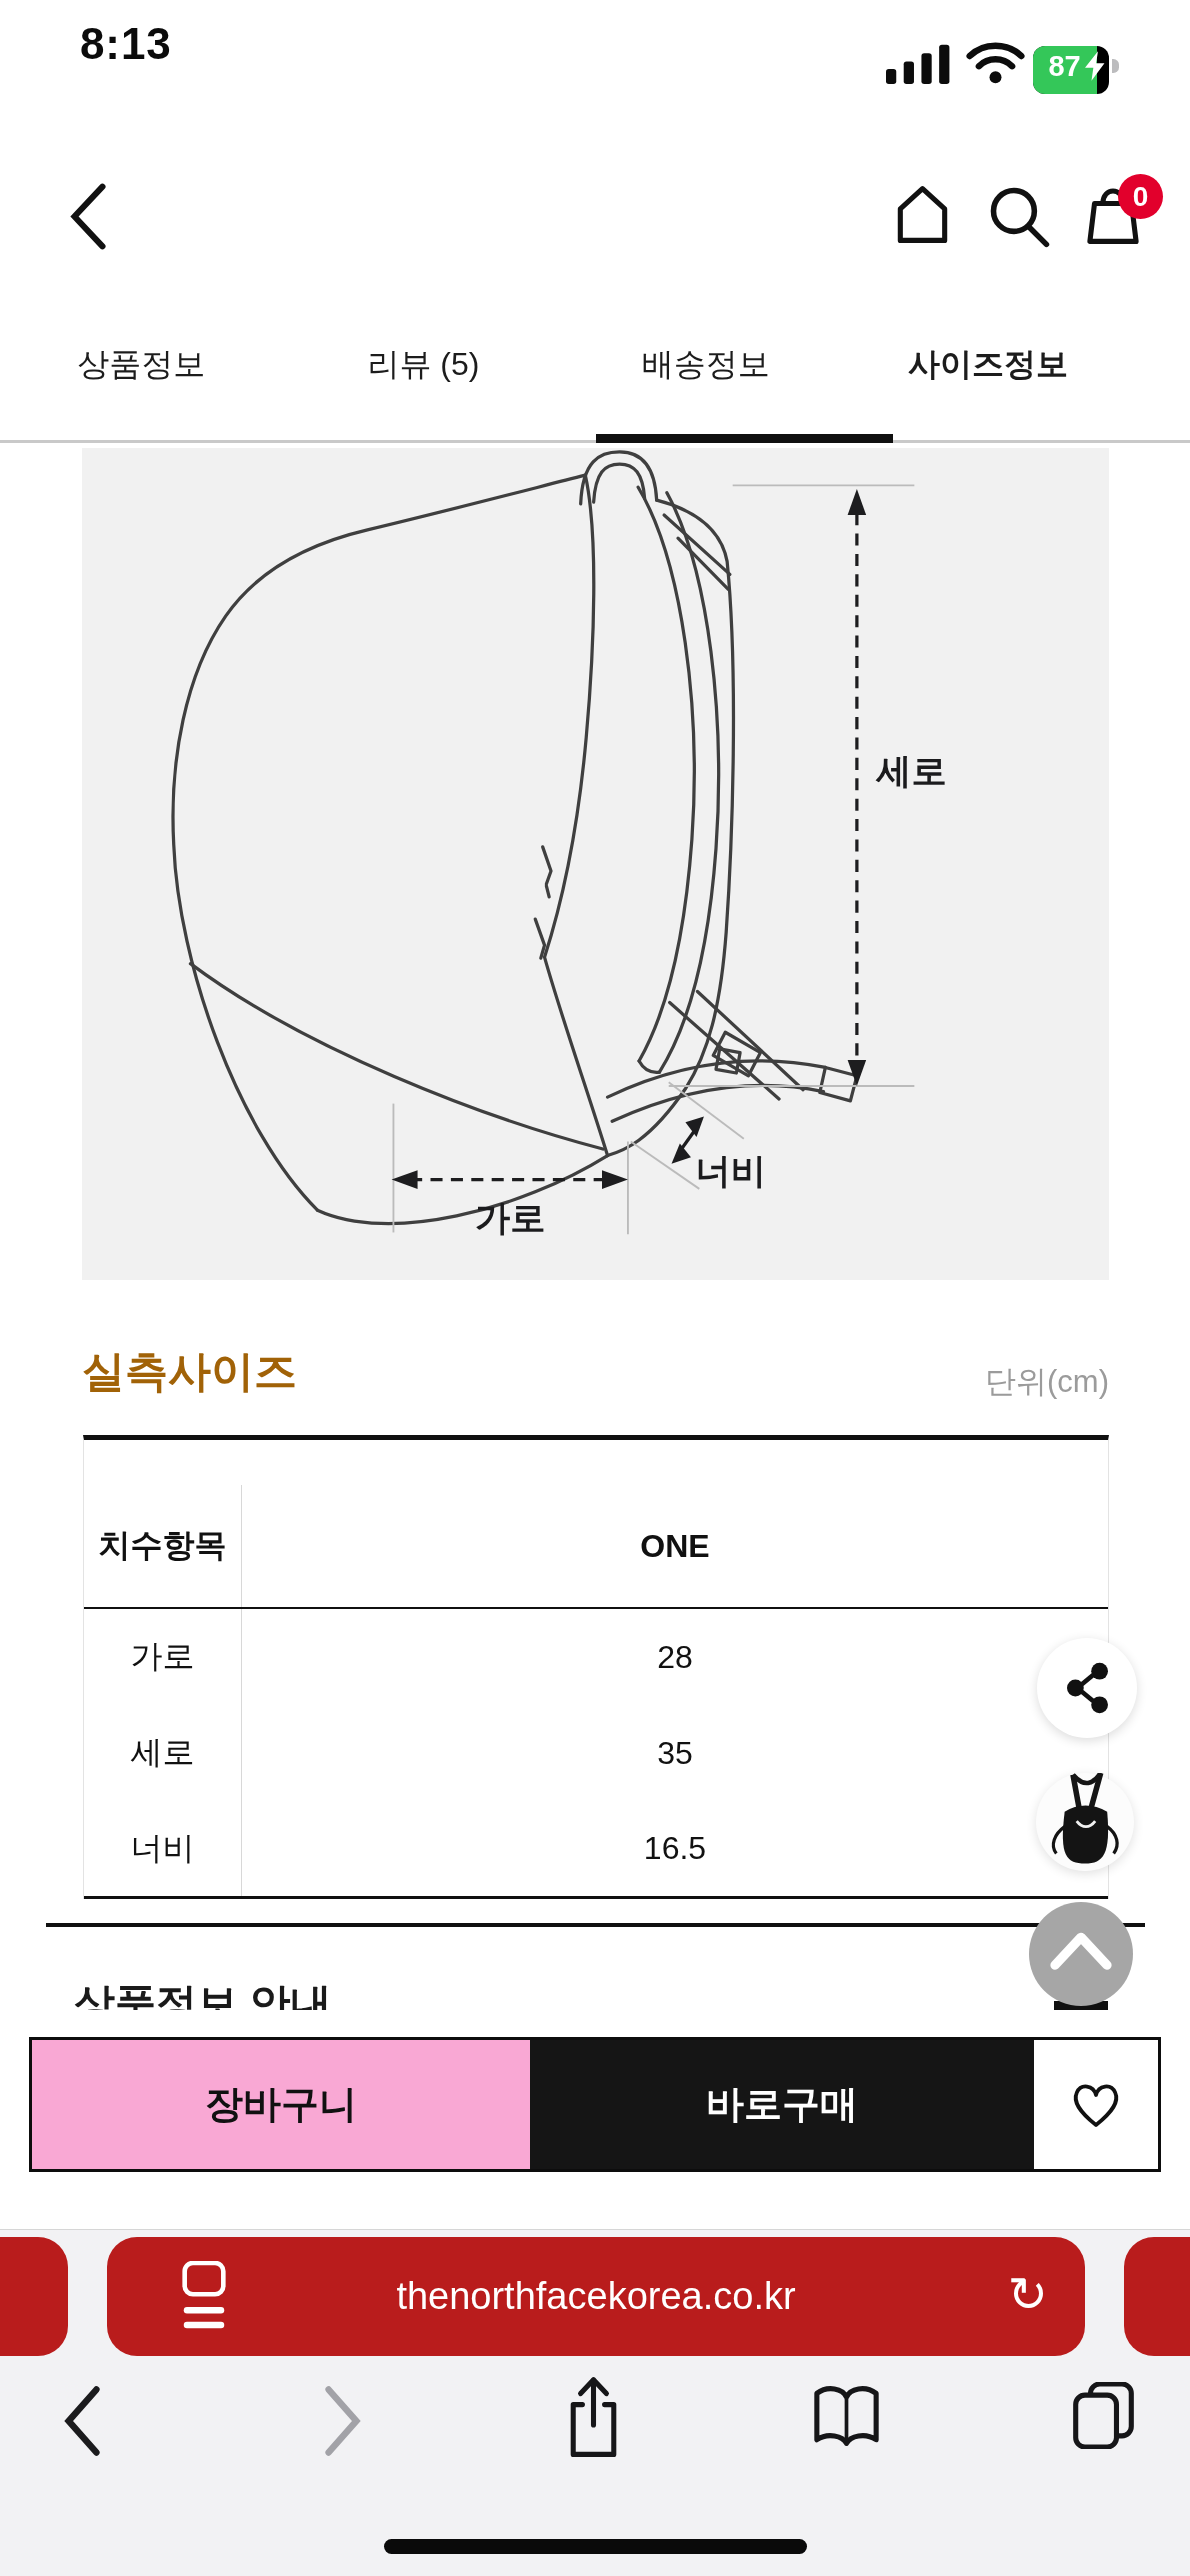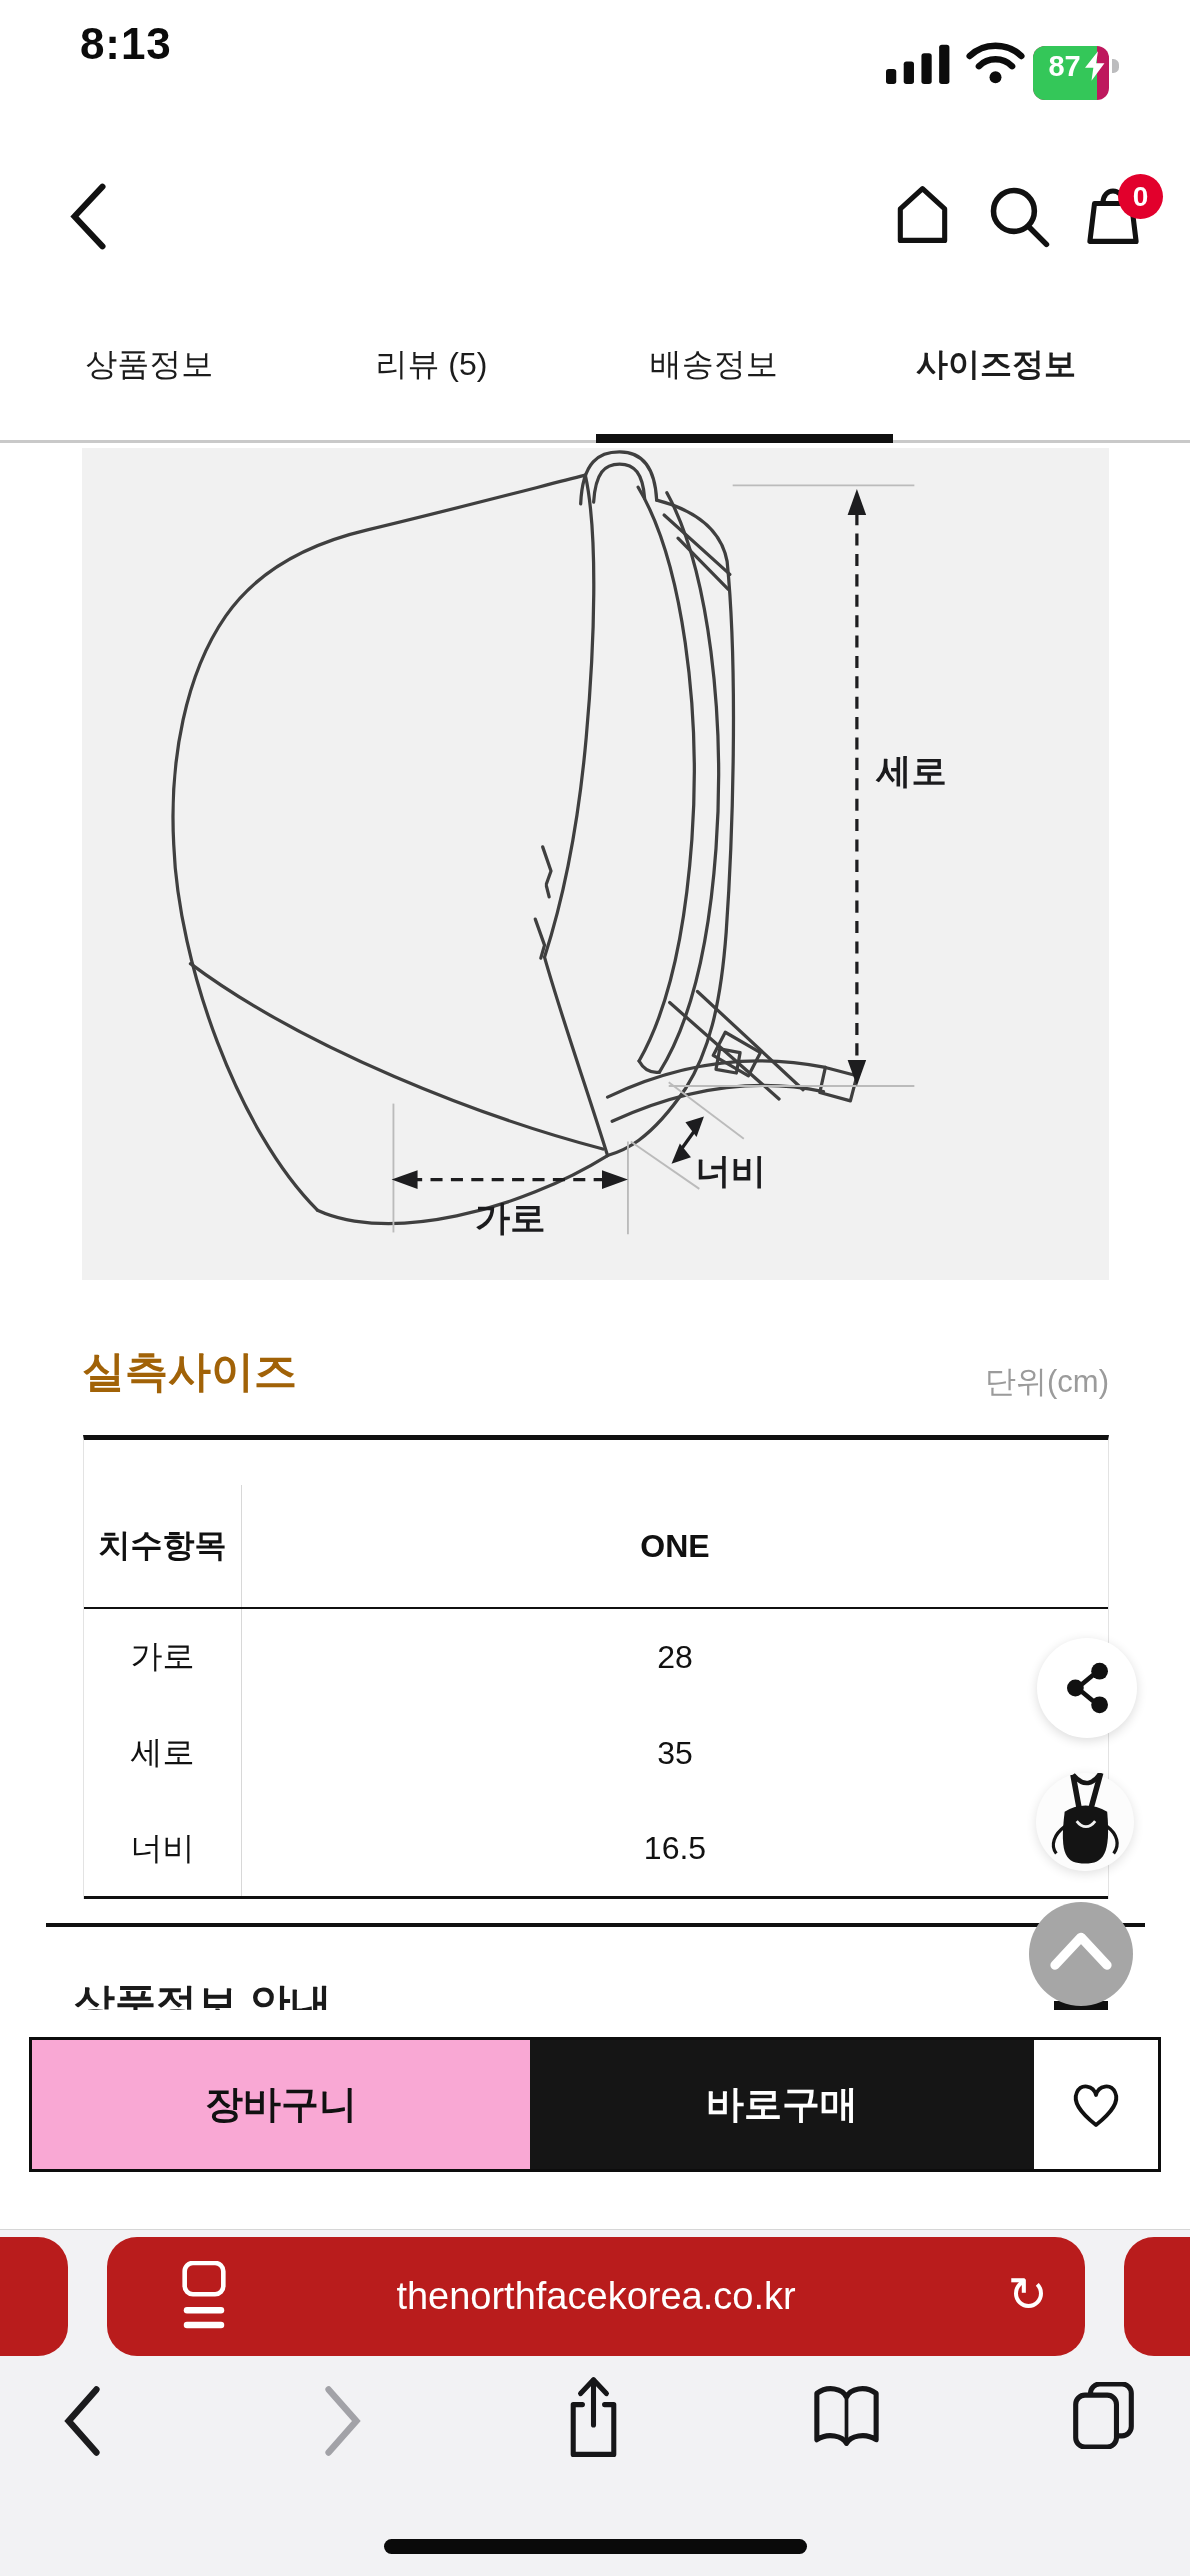--- a/index.html
+++ b/index.html
@@ -3,32 +3,32 @@
 <meta charset="utf-8">
 <style>
   html,body{margin:0;padding:0;background:#888;}
   .screen{position:relative;width:1191px;height:2576px;background:#ffffff;overflow:hidden;
           font-family:"Liberation Sans","DejaVu Sans",sans-serif;color:#111;}
   .abs{position:absolute;}
 
   
   .time{left:80px;top:18.5px;width:121px;height:52px;font-size:44px;font-weight:700;
         letter-spacing:0.9px;color:#0b0b0b;}
-  .battery-body{left:1033px;top:46px;width:76px;height:54px;border-radius:12px;background:#be185d;overflow:hidden;}
+  .battery-body{left:1033px;top:46px;width:76px;height:48px;border-radius:12px;background:#000000;overflow:hidden;}
   .battery-fill{position:absolute;left:0;top:0;bottom:0;width:64px;background:#34c759;}
   .battery-num{position:absolute;left:5.6px;top:3.7px;width:52px;text-align:center;
                font-size:29px;font-weight:700;color:#fff;}
   .battery-cap{left:1112px;top:59px;width:6.5px;height:14px;border-radius:0 5.6px 5.6px 0;background:#bcbcbe;}
 
   
   .badge{left:1118px;top:174px;width:45px;height:45px;border-radius:50%;
          text-align:center;line-height:45px;font-size:28px;font-weight:700;color:#fff;z-index:5;}
 
   
-  .tabbar{left:0;top:325px;width:1129px;height:78px;display:flex;padding-left:8px;}
+  .tabbar{left:0;top:325px;width:1129px;height:78px;display:flex;}
   .tab{flex:1;text-align:center;line-height:78px;font-size:32px;color:#1c1c1c;}
   .tab.active{font-weight:700;font-size:32px;}
   .tab-hairline{left:0;top:440px;width:1191px;height:2.8px;background:#c9c9c9;}
   .tab-underline{left:596px;top:434px;width:297px;height:9.3px;background:#101010;z-index:2;}
 
   
   .panel{left:82px;top:448px;width:1027px;height:832px;background:#f1f1f1;}
 
   
   .size-title{left:82px;top:1343px;font-size:43px;font-weight:700;color:#a16207;}

